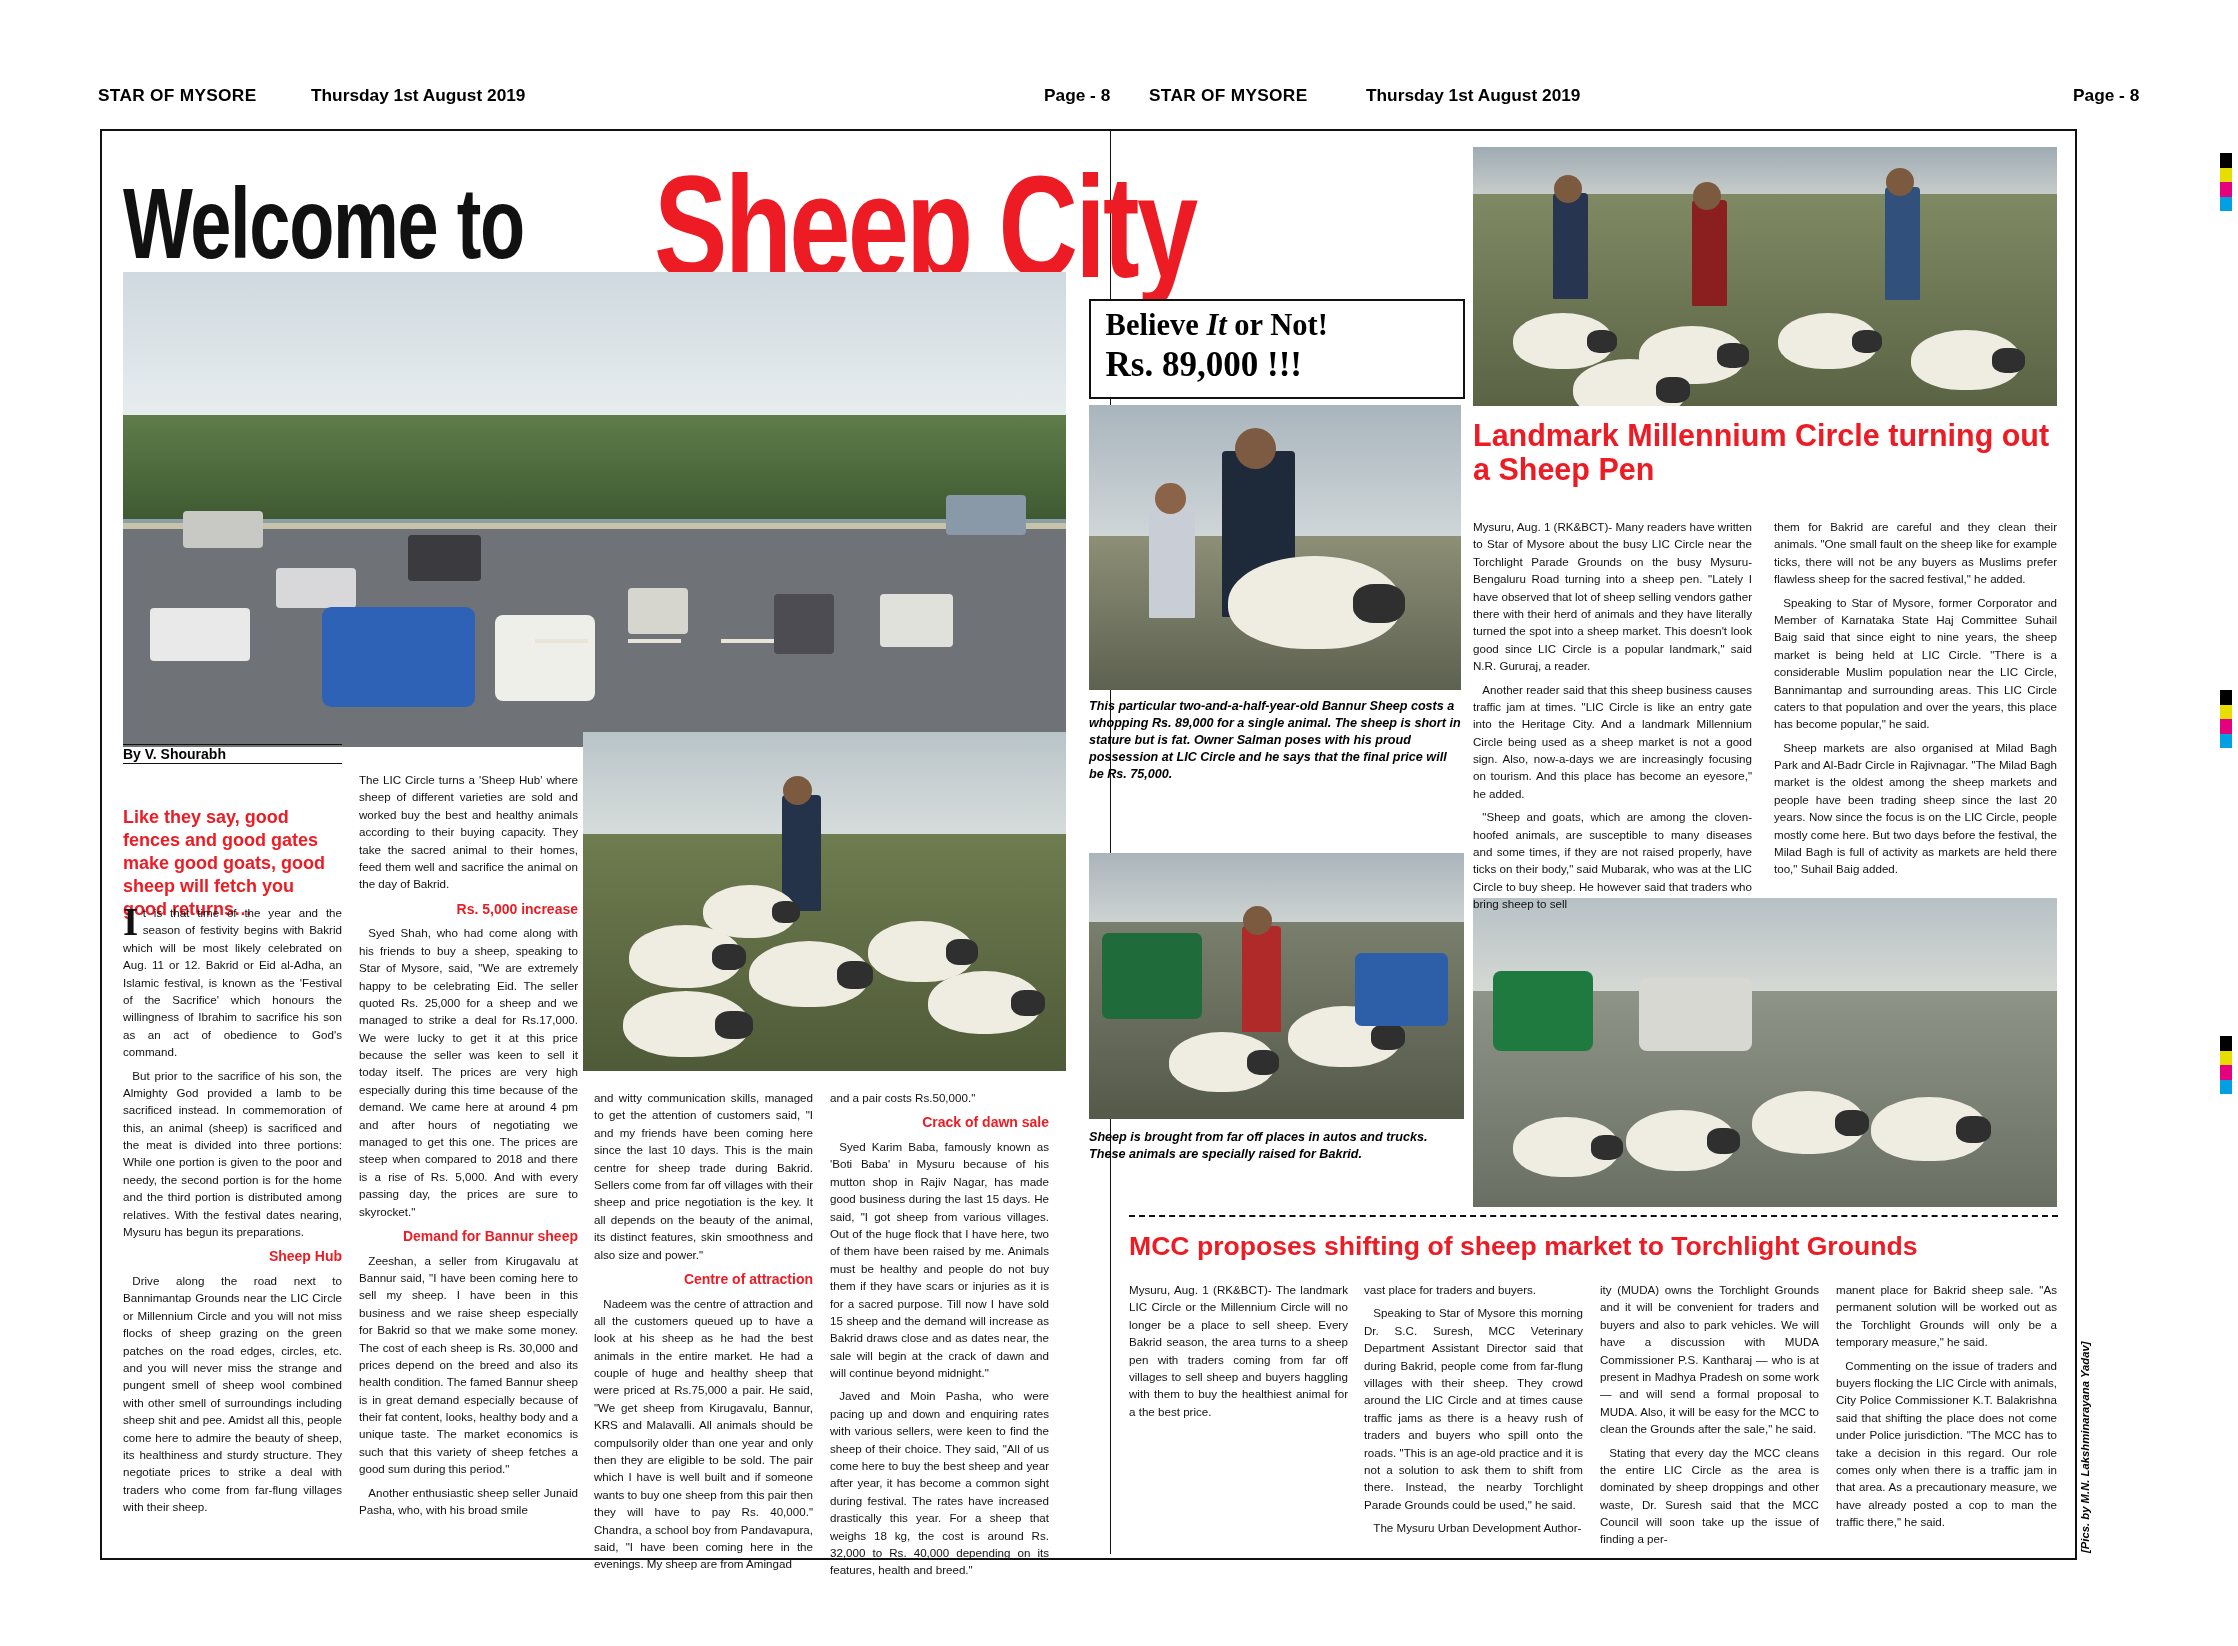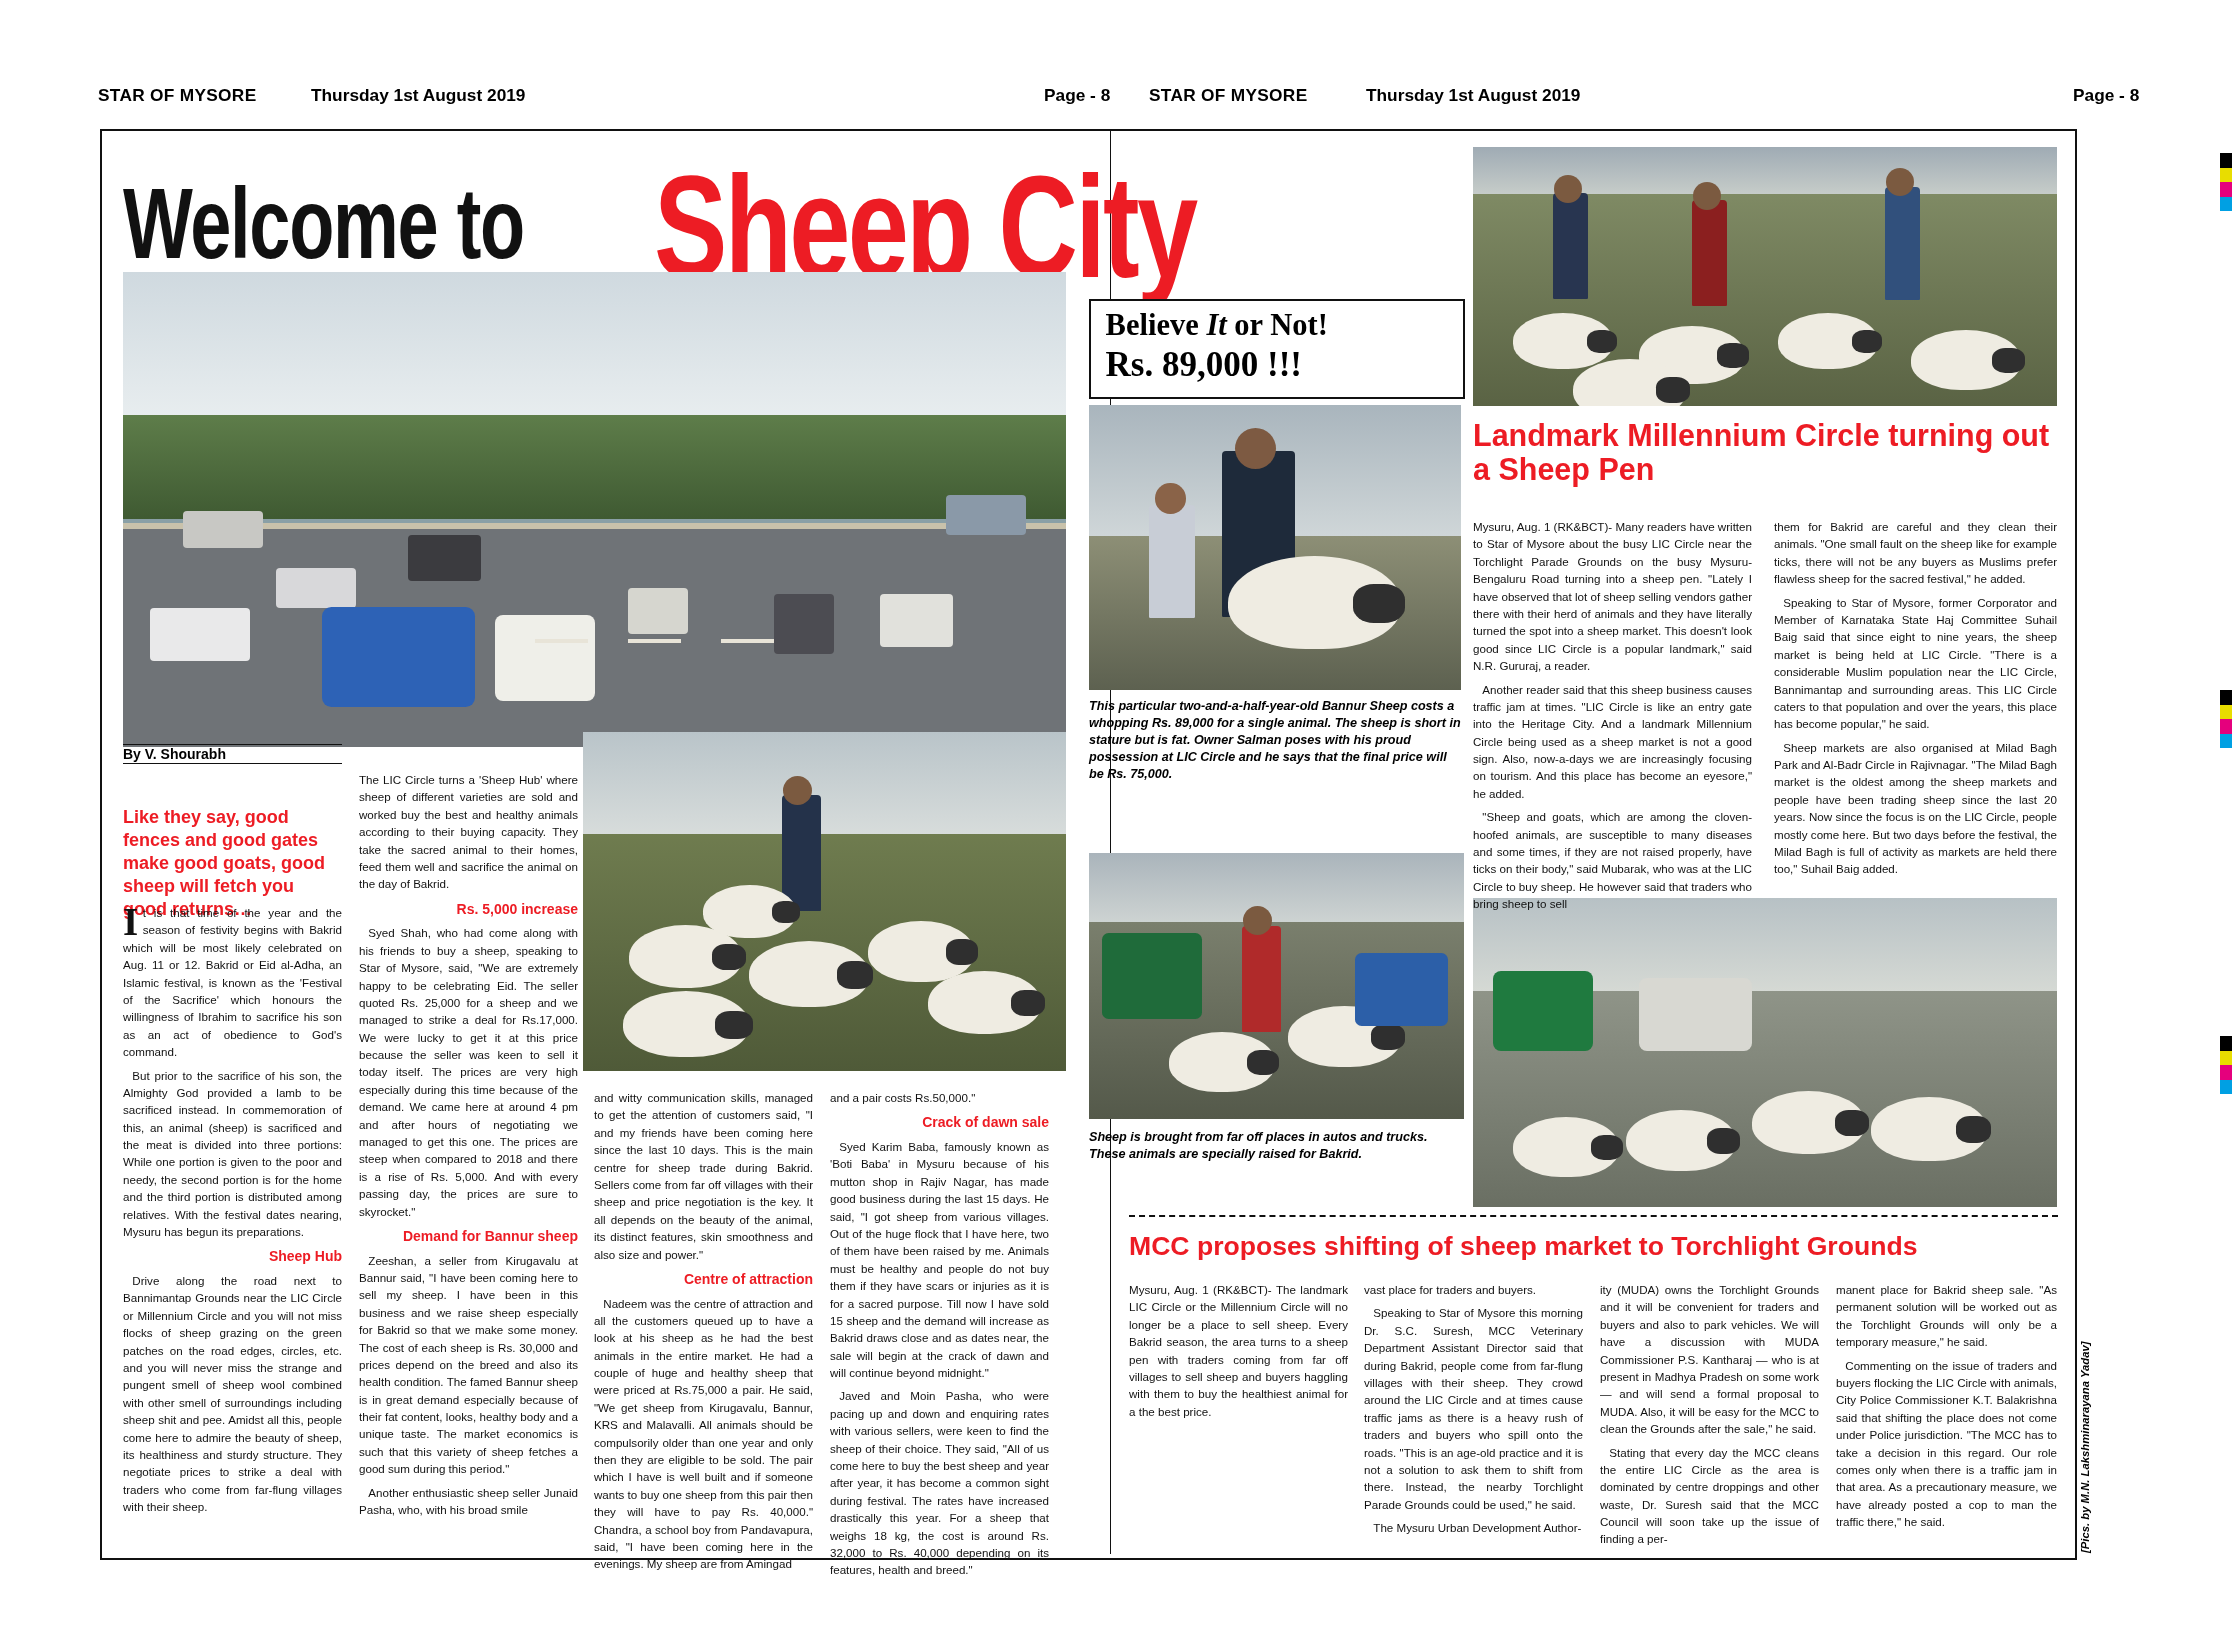--- a/index.html
+++ b/index.html
@@ -256,21 +256,21 @@
   <div class="col" id="mcol1">
       <p class="first">Mysuru, Aug. 1 (RK&amp;BCT)- The landmark LIC Circle or the Millennium Circle will no longer be a place to sell sheep. Every Bakrid season, the area turns to a sheep pen with traders coming from far off villages to sell sheep and buyers haggling with them to buy the healthiest animal for a the best price.</p>
     </div>
   <div class="col" id="mcol2">
       <p class="first">vast place for traders and buyers.</p>
       <p>Speaking to Star of Mysore this morning Dr. S.C. Suresh, MCC Veterinary Department Assistant Director said that during Bakrid, people come from far-flung villages with their sheep. They crowd around the LIC Circle and at times cause traffic jams as there is a heavy rush of traders and buyers who spill onto the roads. "This is an age-old practice and it is not a solution to ask them to shift from there. Instead, the nearby Torchlight Parade Grounds could be used," he said.</p>
       <p>The Mysuru Urban Development Author-</p>
     </div>
   <div class="col" id="mcol3">
       <p class="first">ity (MUDA) owns the Torchlight Grounds and it will be convenient for traders and buyers and also to park vehicles. We will have a discussion with MUDA Commissioner P.S. Kantharaj — who is at present in Madhya Pradesh on some work — and will send a formal proposal to MUDA. Also, it will be easy for the MCC to clean the Grounds after the sale," he said.</p>
-      <p>Stating that every day the MCC cleans the entire LIC Circle as the area is dominated by centre droppings and other waste, Dr. Suresh said that the MCC Council will soon take up the issue of finding a per-</p>
+      <p>Stating that every day the MCC cleans the entire LIC Circle as the area is dominated by sheep droppings and other waste, Dr. Suresh said that the MCC Council will soon take up the issue of finding a per-</p>
     </div>
   <div class="col" id="mcol4">
       <p class="first">manent place for Bakrid sheep sale. "As permanent solution will be worked out as the Torchlight Grounds will only be a temporary measure," he said.</p>
       <p>Commenting on the issue of traders and buyers flocking the LIC Circle with animals, City Police Commissioner K.T. Balakrishna said that shifting the place does not come under Police jurisdiction. "The MCC has to take a decision in this regard. Our role comes only when there is a traffic jam in that area. As a precautionary measure, we have already posted a cop to man the traffic there," he said.</p>
     </div>
 
   <div class="credit">[Pics. by M.N. Lakshminarayana Yadav]</div>
 
   <div class="regbar" style="top:153px;">
     <div style="background:#000;"></div>

